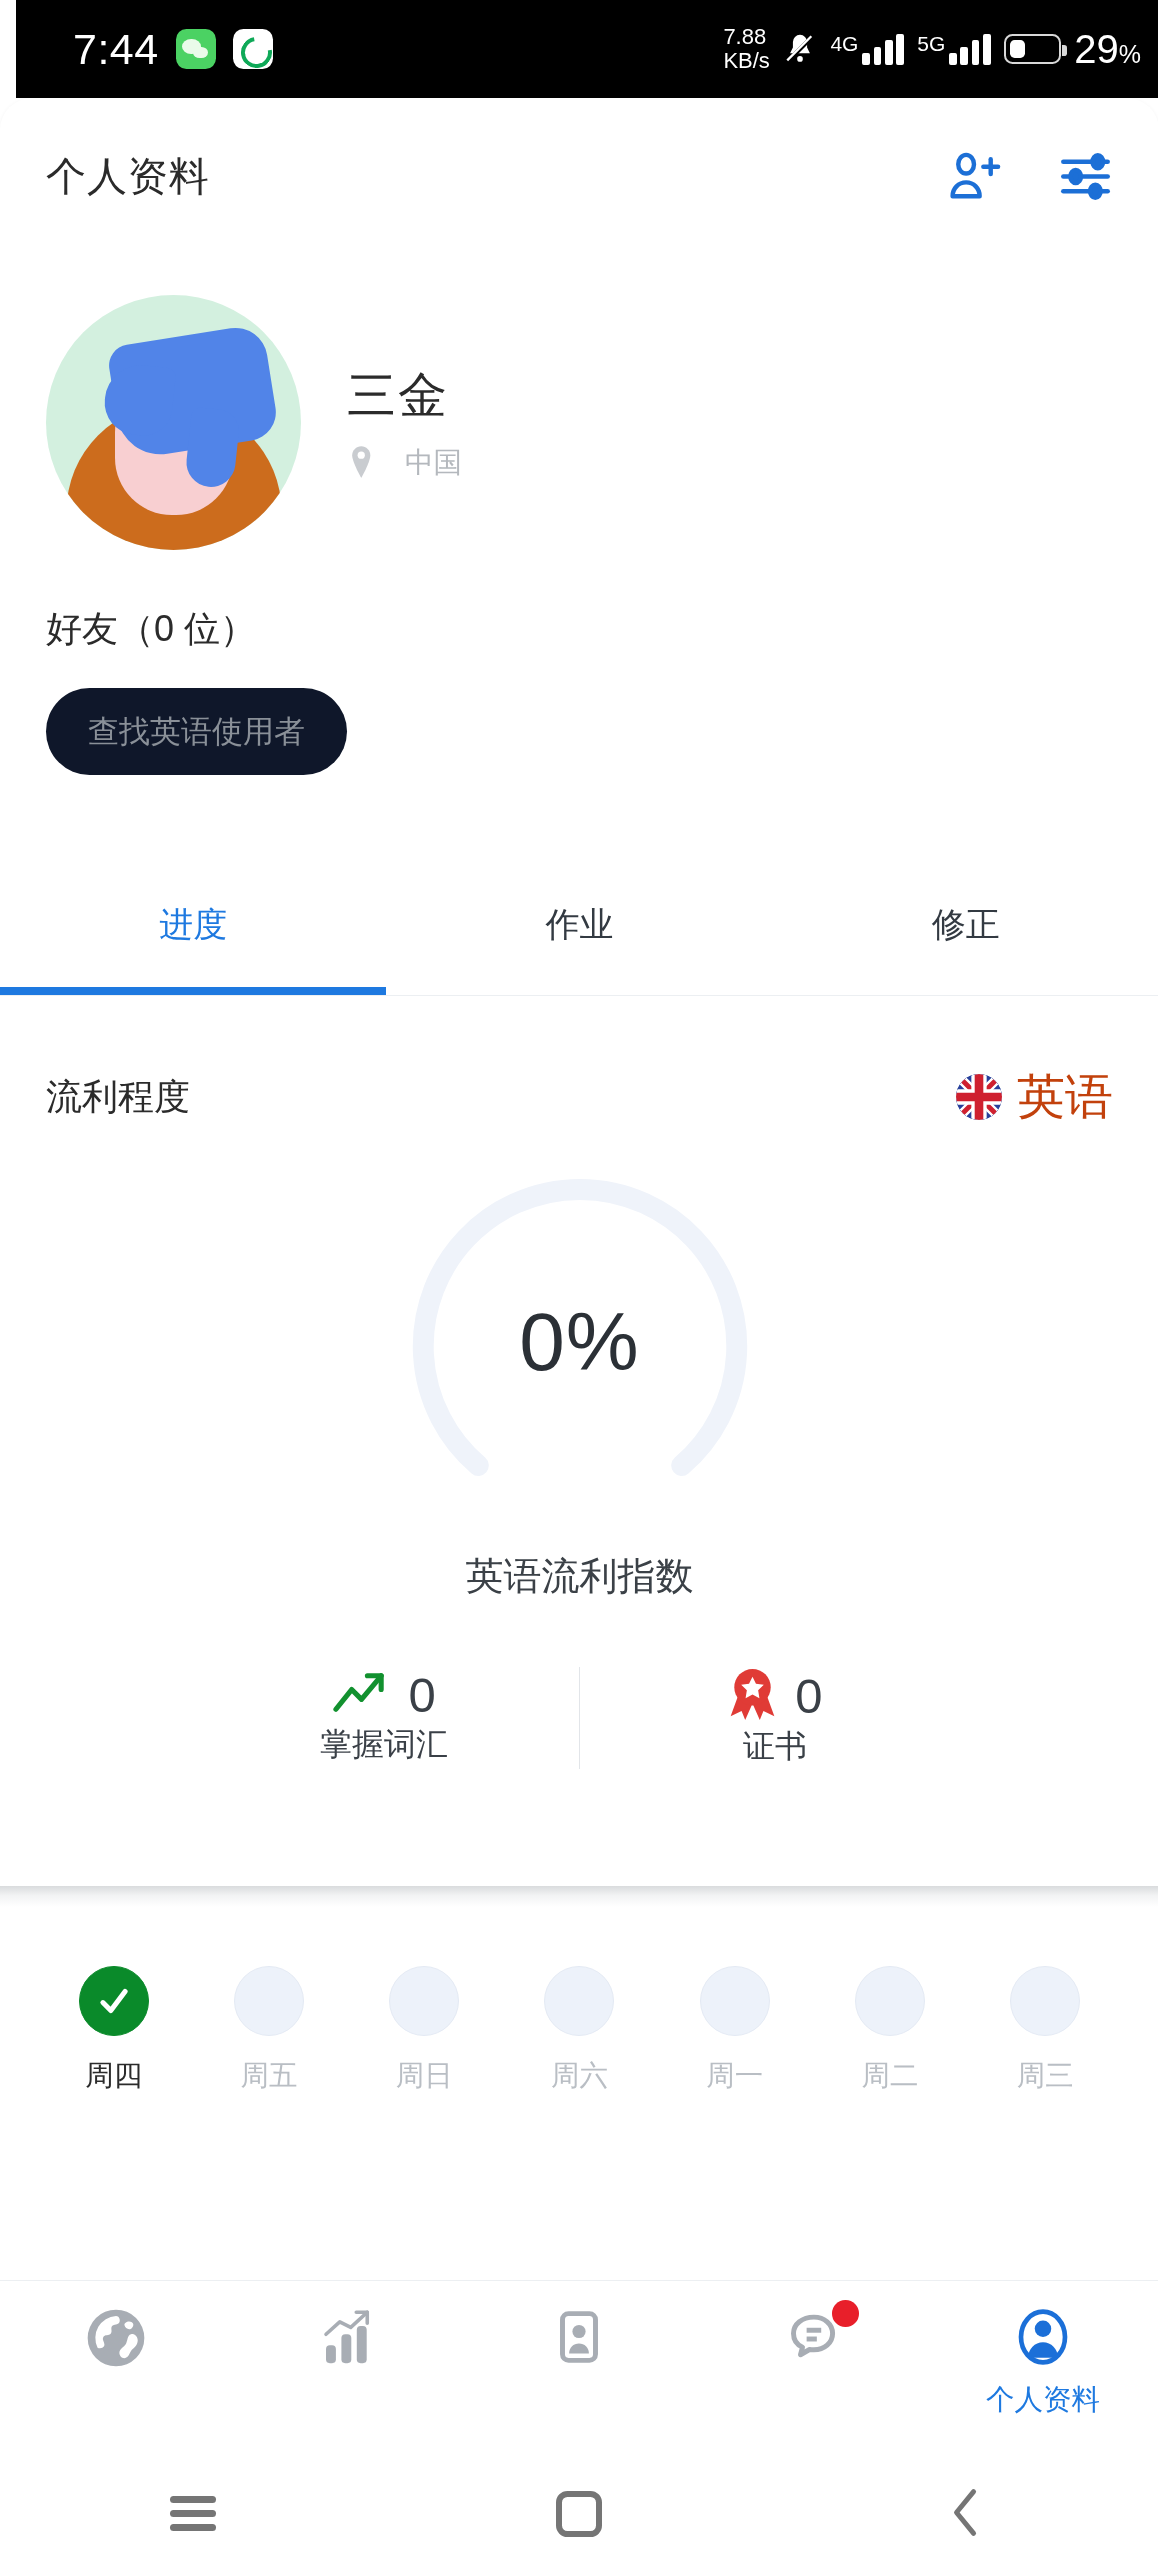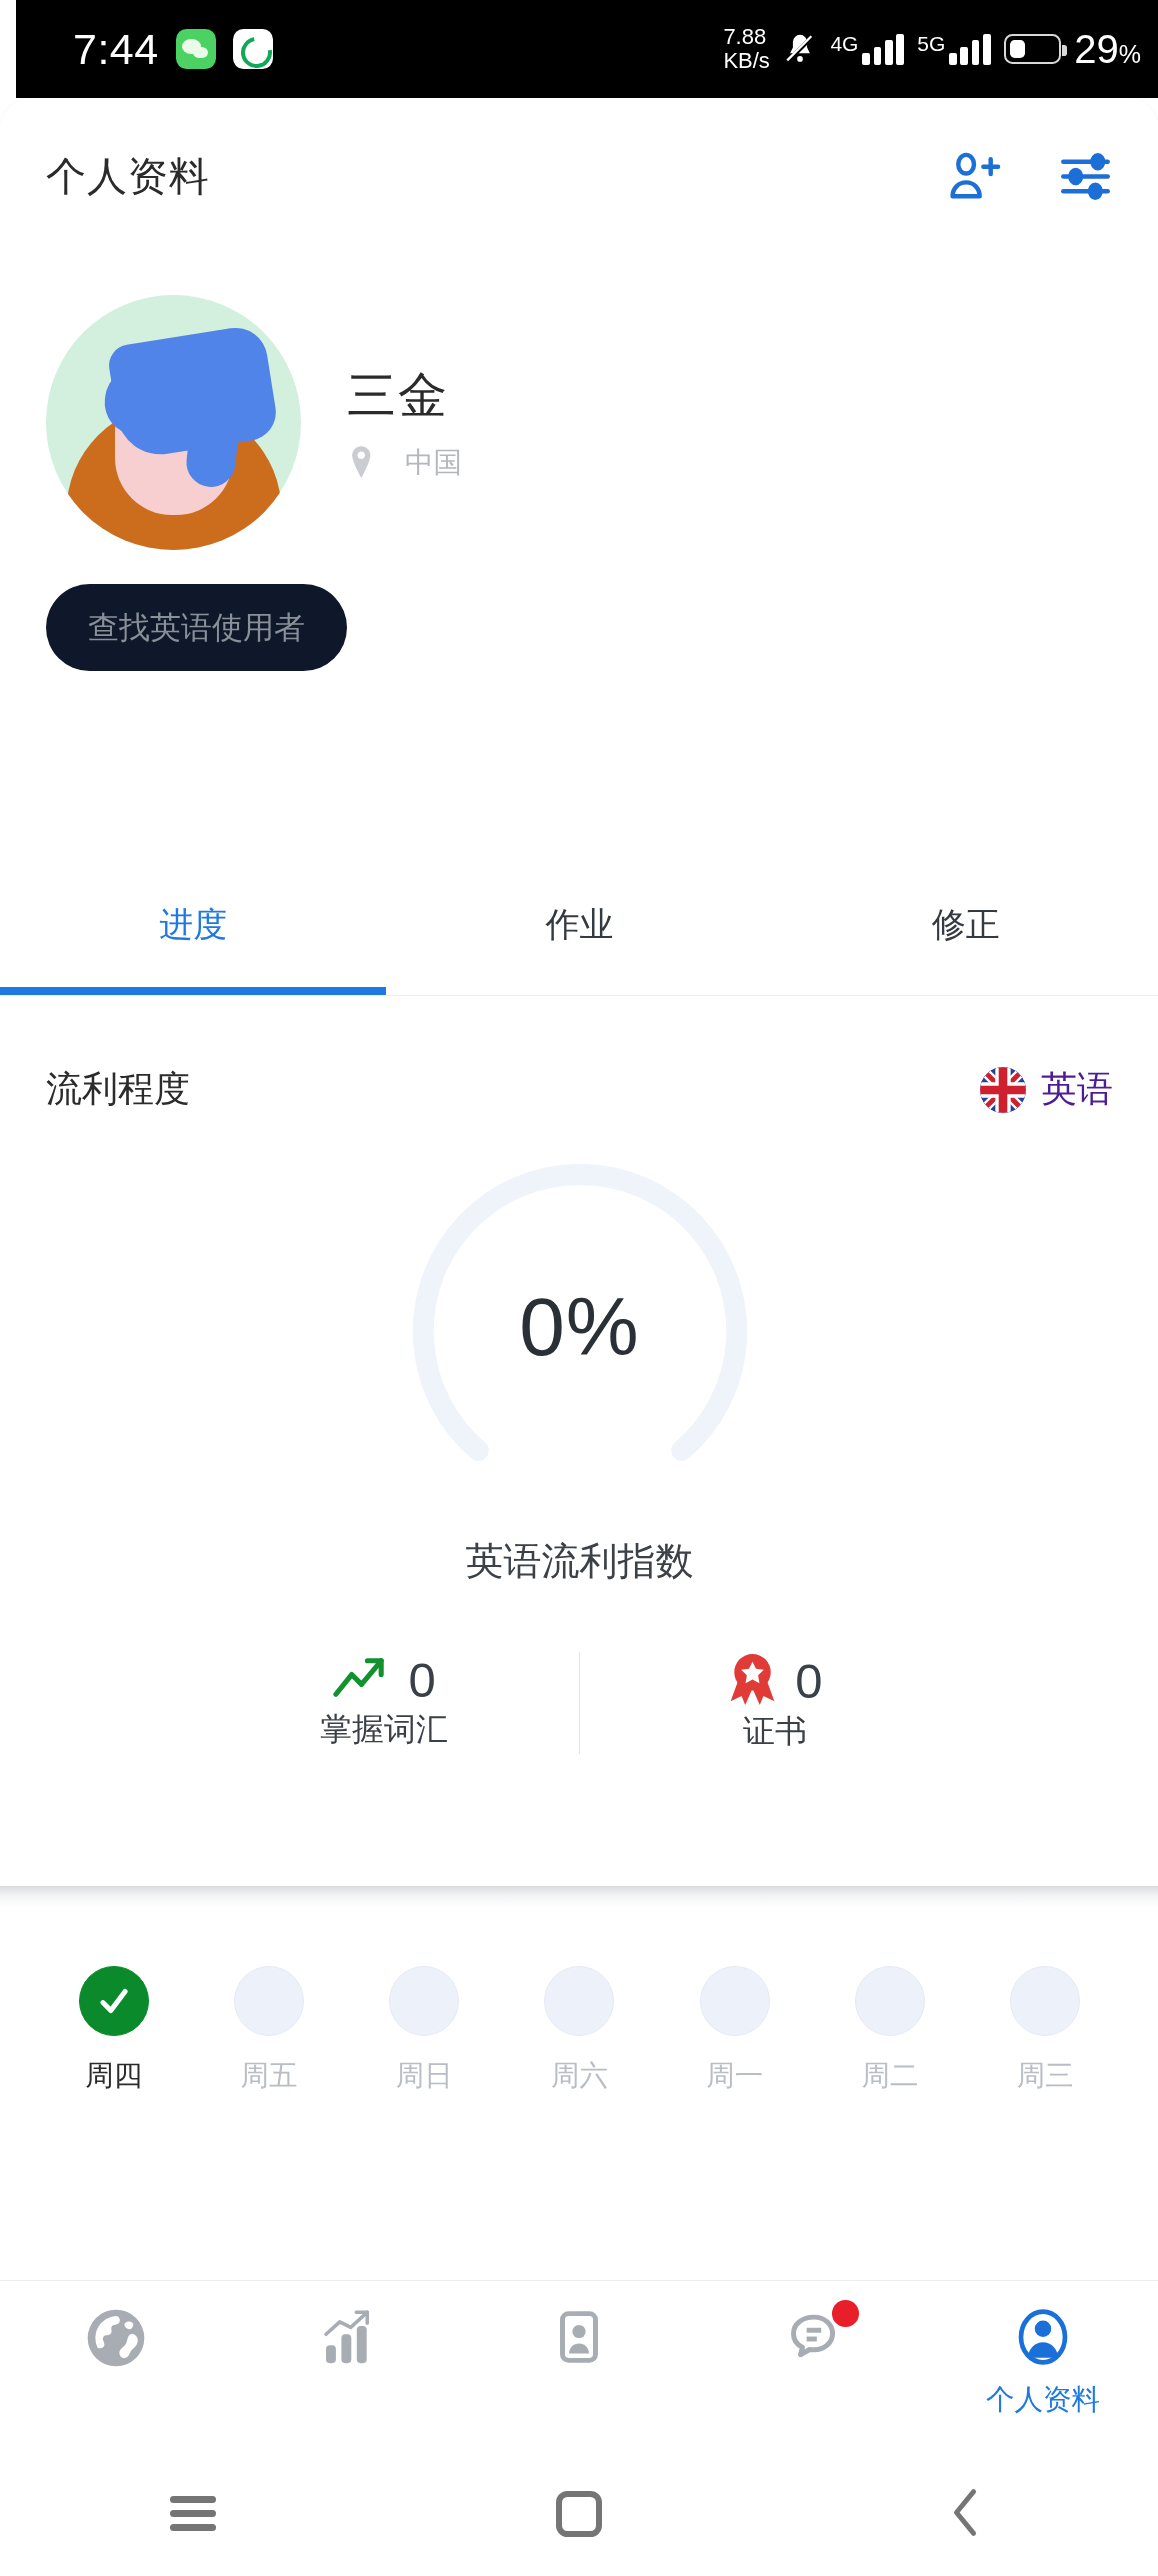--- a/index.html
+++ b/index.html
@@ -123,21 +123,21 @@
 
   
   .fluency{ position:absolute; top:997px; left:0; width:1159px; height:893px; background:#ffffff; }
   .flu-head{ display:flex; align-items:center; justify-content:space-between; padding:68px 46px 0 46px; }
   .flu-title{ font-size:36px; color:#2b2b2b; }
   .flu-lang{ display:flex; align-items:center; gap:15px; }
   .flag{
     width:46px; height:46px; border-radius:50%; flex:none; overflow:hidden; position:relative;
     background:#2a4a9e;
   }
-  .flu-lang-txt{ font-size:36px; color:#4c1d95; }
+  .flu-lang-txt{ font-size:48px; color:#c2410c; }
 
   .gauge-wrap{ position:relative; width:380px; height:380px; margin:23px auto 0 auto; }
   .gauge-num{
     position:absolute; inset:0; display:flex; align-items:center; justify-content:center;
     font-size:82px; color:#2b3036; letter-spacing:0.9px;
   }
   .flu-sub{ text-align:center; font-size:38px; color:#3b4147; margin-top:19px; }
 
   .stats{ display:flex; align-items:stretch; justify-content:center; margin-top:65px; }
   .stat{ width:313px; display:flex; flex-direction:column; align-items:center; }
@@ -272,20 +272,21 @@
           <span>
             <svg width="28.5" height="34" viewBox="0 0 24 30">
                 <path d="M12 1C7.6 1 4 4.6 4 9c0 6 8 20 8 20s8-14 8-20c0-4.4-3.6-8-8-8z" fill="#c9ccd0"></path>
                 <circle cx="12" cy="9" r="3.2" fill="#ffffff"></circle>
               </svg>
           </span>
           <span class="prof-loc-txt">中国</span>
         </div>
       </div>
     </div>
+    <div class="friends-title">好友（0 位）</div>
     <div class="find-pill">查找英语使用者</div>
   </div>
 
   <div class="tabs">
     <div class="tab active">进度</div>
     <div class="tab">作业</div>
     <div class="tab">修正</div>
   </div>
 
   <div class="fluency">

